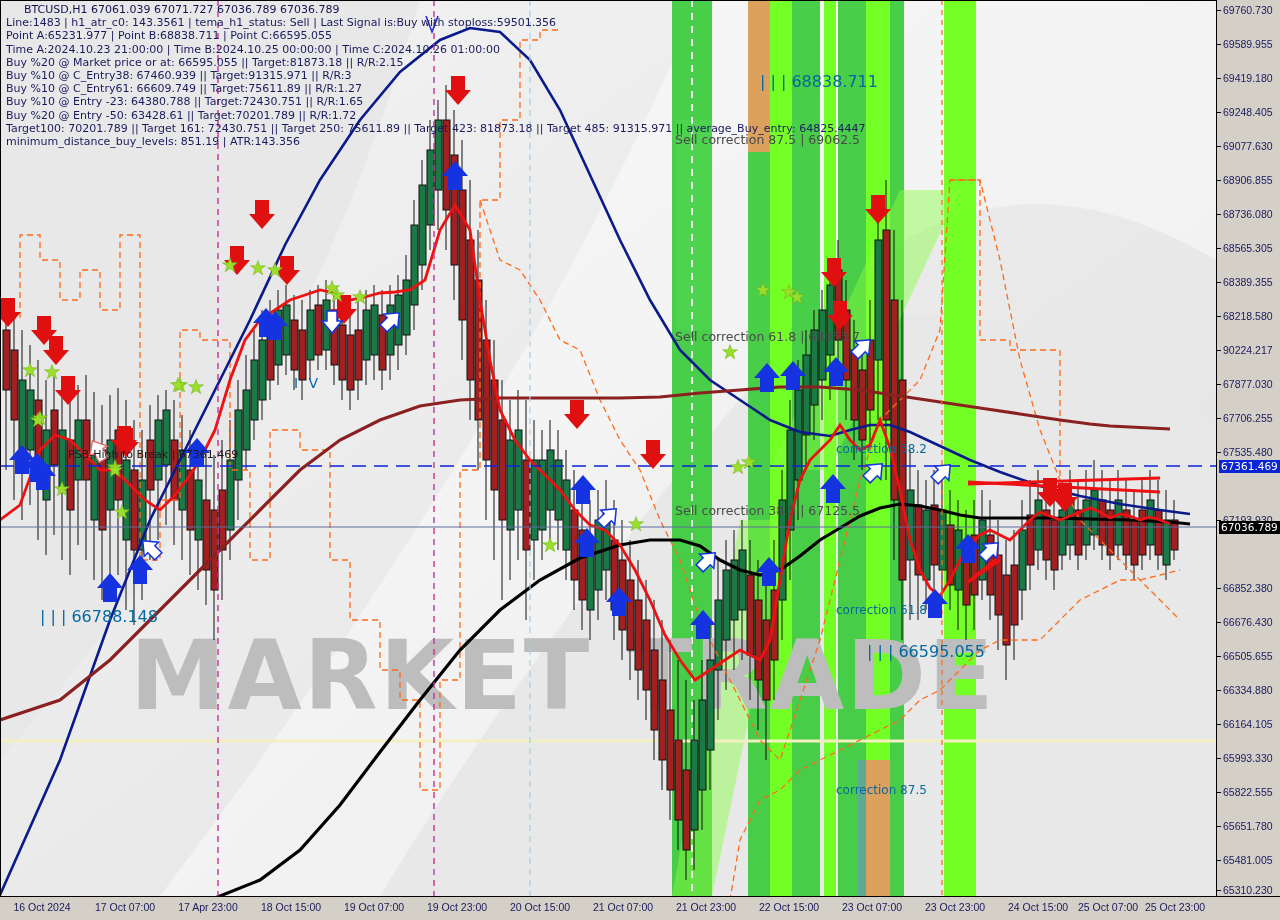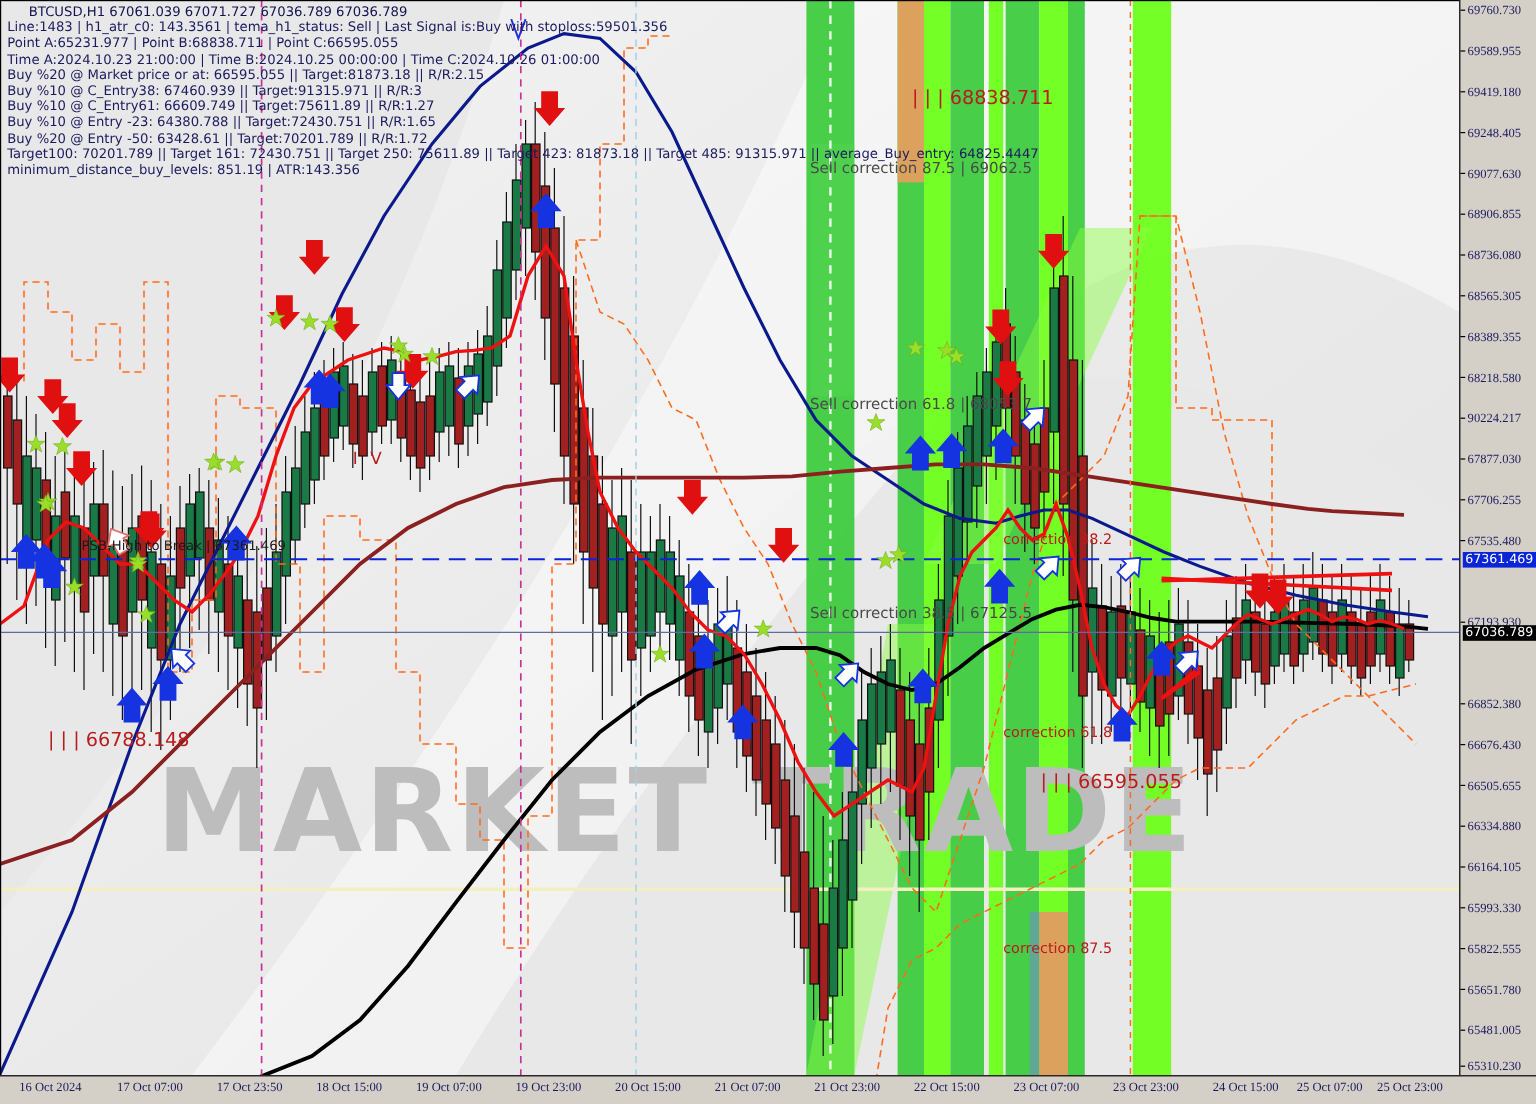--- a/index.html
+++ b/index.html
@@ -16,36 +16,36 @@
   #wm-swoosh{position:absolute;right:0;top:0;width:1216px;height:896px;}
 
   
   #info{position:absolute;left:6px;top:3px;z-index:40;}
   #info .row{font-size:11px;color:#1a1a5e;line-height:13.2px;white-space:nowrap;font-family:"DejaVu Sans","Liberation Sans",sans-serif;}
   #info .row.sym{padding-left:18px;font-size:11px;color:#12124e;}
 
   
   #yaxis{position:absolute;left:1216px;top:0;width:64px;height:896px;background:#d4d0c8;border-left:1px solid #000;box-sizing:border-box;}
   .ytick{position:absolute;left:0;height:12px;font-size:10.5px;color:#1a1a5e;white-space:nowrap;
-         font-family:Liberation Serif, serif;text-align:right;}
+         font-family:Liberation Sans, sans-serif;text-align:right;}
   .ytick .dash{display:inline-block;width:4px;border-top:1px solid #000;vertical-align:3px;margin-right:2px;}
   .ylabel-box{position:absolute;left:2px;height:13px;line-height:13px;font-size:10.5px;padding:0 2px;white-space:nowrap;
               font-family:"DejaVu Sans","Liberation Sans",sans-serif;}
 
   
   #xaxis{position:absolute;left:0;top:896px;width:1280px;height:24px;background:#d4d0c8;border-top:1px solid #000;box-sizing:border-box;}
   .xtick{position:absolute;top:4px;font-size:10.5px;color:#1a1a5e;white-space:nowrap;transform:translateX(-50%);
-         font-family:Liberation Serif, serif;}
+         font-family:Liberation Sans, sans-serif;}
 
   
   .anno{position:absolute;font-size:12.5px;white-space:nowrap;z-index:30;
         font-family:"DejaVu Sans","Liberation Sans",sans-serif;}
   .anno.big{font-size:16px;}
   .anno.grey{color:#4a4a4a;}
-  .anno.blue{color:#b91c1c;}
+  .anno.blue{color:#0369a1;}
 
   svg{display:block;}
 </style>
 </head>
 <body>
 
 <div id="app">
 
   <div id="plot">
 
@@ -744,21 +744,21 @@
     <div class="ytick" style="top:854px"><span class="dash"></span><span>65481.005</span></div>
     <div class="ytick" style="top:884px"><span class="dash"></span><span>65310.230</span></div>
 
     <div class="ylabel-box" style="top:460px;background:#0a24d8;color:#ffffff;">67361.469</div>
     <div class="ylabel-box" style="top:521px;background:#000000;color:#ffffff;">67036.789</div>
   </div>
 
   <div id="xaxis">
     <div class="xtick" style="left:42px">16 Oct 2024</div>
     <div class="xtick" style="left:125px">17 Oct 07:00</div>
-    <div class="xtick" style="left:208px">17 Oct 23:50</div>
+    <div class="xtick" style="left:208px">17 Apr 23:00</div>
     <div class="xtick" style="left:291px">18 Oct 15:00</div>
     <div class="xtick" style="left:374px">19 Oct 07:00</div>
     <div class="xtick" style="left:457px">19 Oct 23:00</div>
     <div class="xtick" style="left:540px">20 Oct 15:00</div>
     <div class="xtick" style="left:623px">21 Oct 07:00</div>
     <div class="xtick" style="left:706px">21 Oct 23:00</div>
     <div class="xtick" style="left:789px">22 Oct 15:00</div>
     <div class="xtick" style="left:872px">23 Oct 07:00</div>
     <div class="xtick" style="left:955px">23 Oct 23:00</div>
     <div class="xtick" style="left:1038px">24 Oct 15:00</div>

